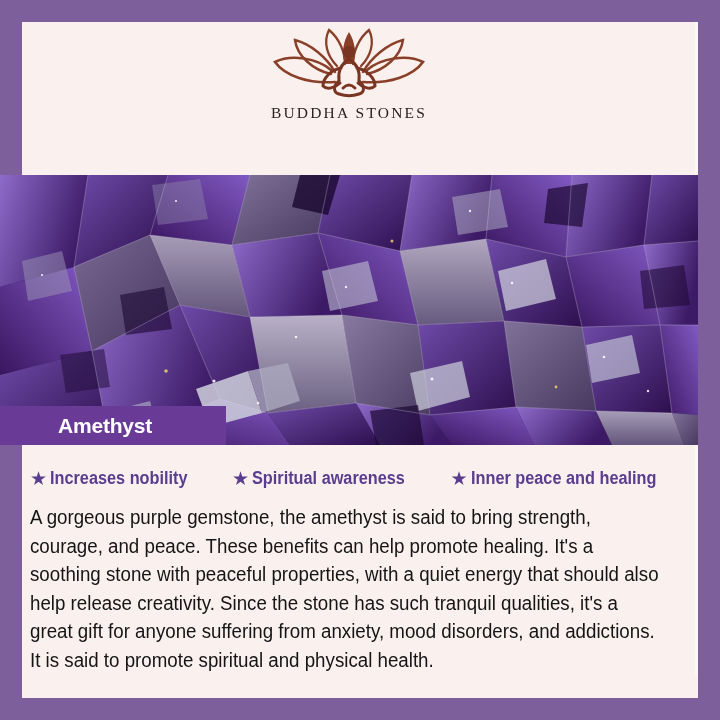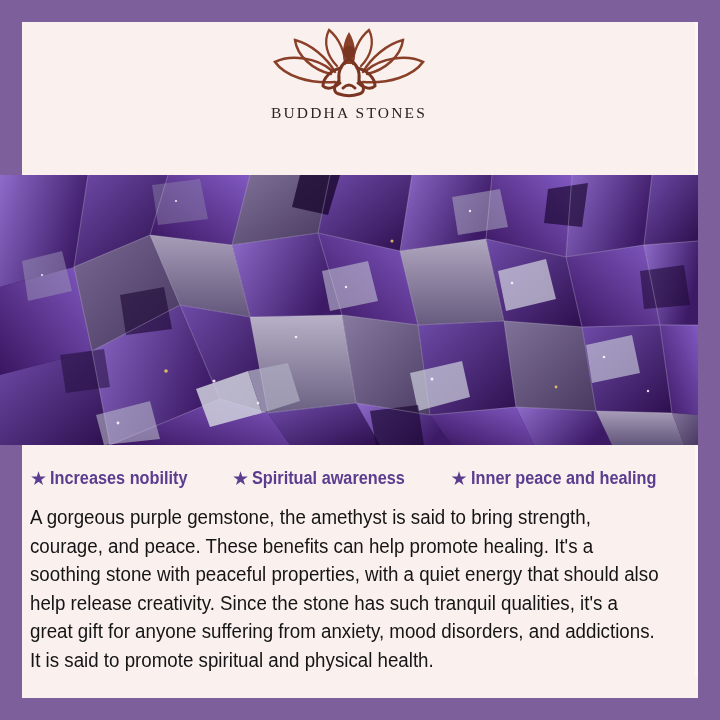--- a/index.html
+++ b/index.html
@@ -343,20 +343,23 @@
         </g>
         <g fill="#e8c96a" opacity="0.9">
           <circle cx="80" cy="362" r="0"></circle>
           <circle cx="166" cy="196" r="1.8"></circle>
           <circle cx="392" cy="66" r="1.5"></circle>
           <circle cx="556" cy="212" r="1.4"></circle>
         </g>
       </svg>
     </div>
 
+    <div class="label-bar">
+      <span class="label-text">Amethyst</span>
+    </div>
 
     <div class="benefits">
       <div class="benefit">
         <span class="benefit-star">★</span>
         <span class="benefit-label">Increases nobility</span>
       </div>
       <div class="benefit">
         <span class="benefit-star">★</span>
         <span class="benefit-label">Spiritual awareness</span>
       </div>

